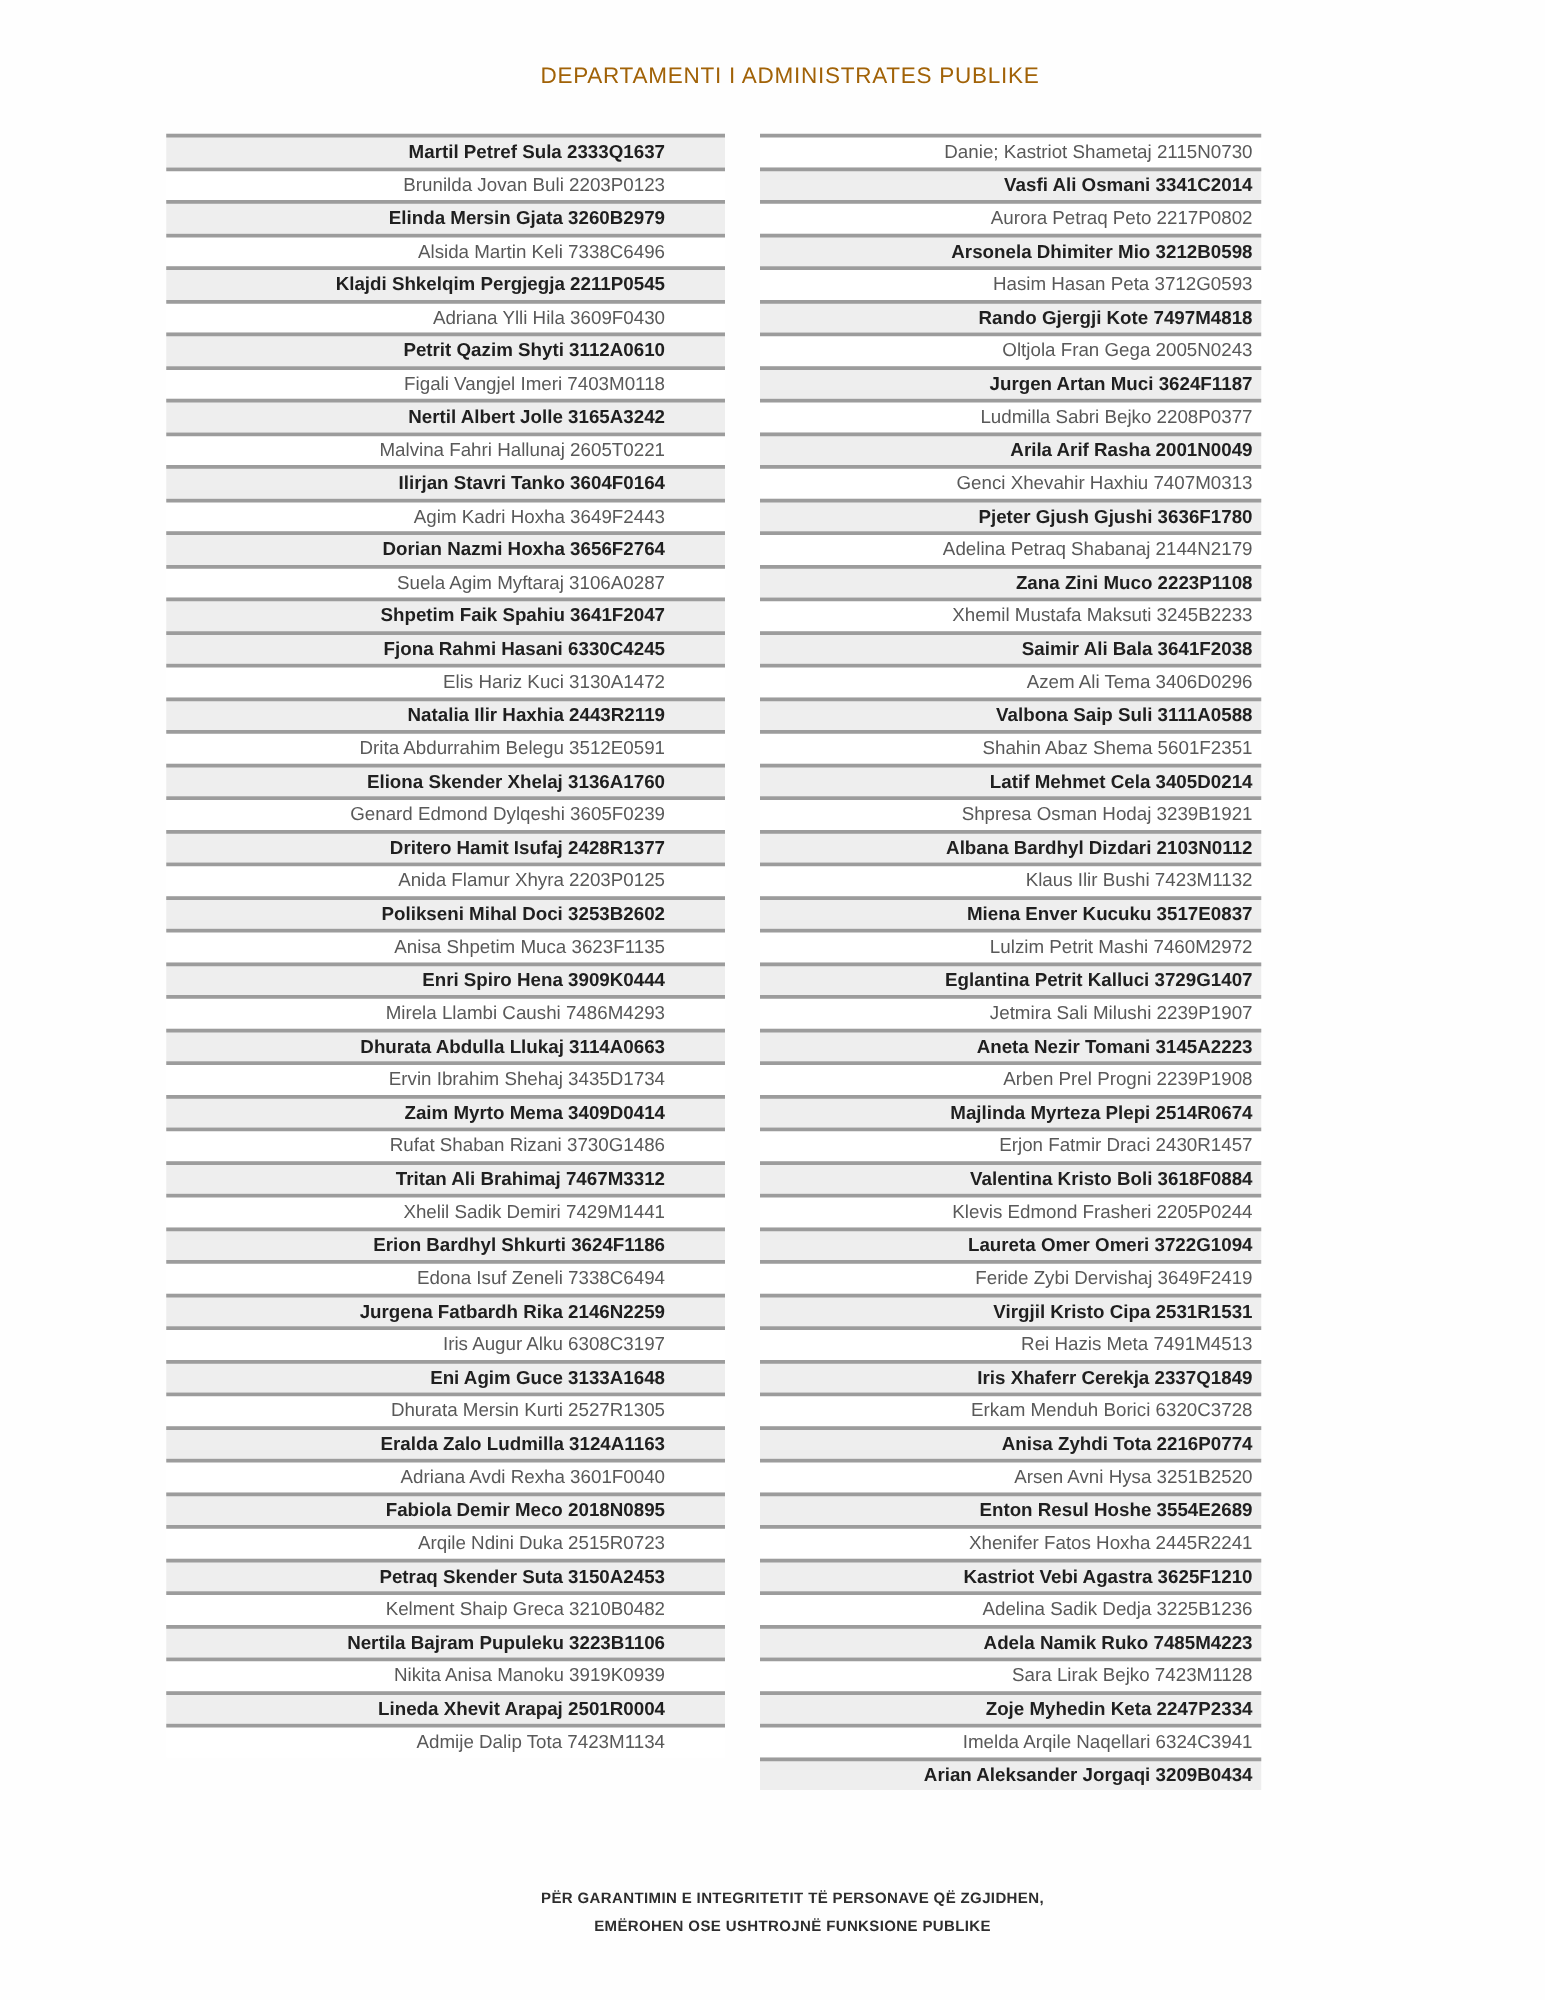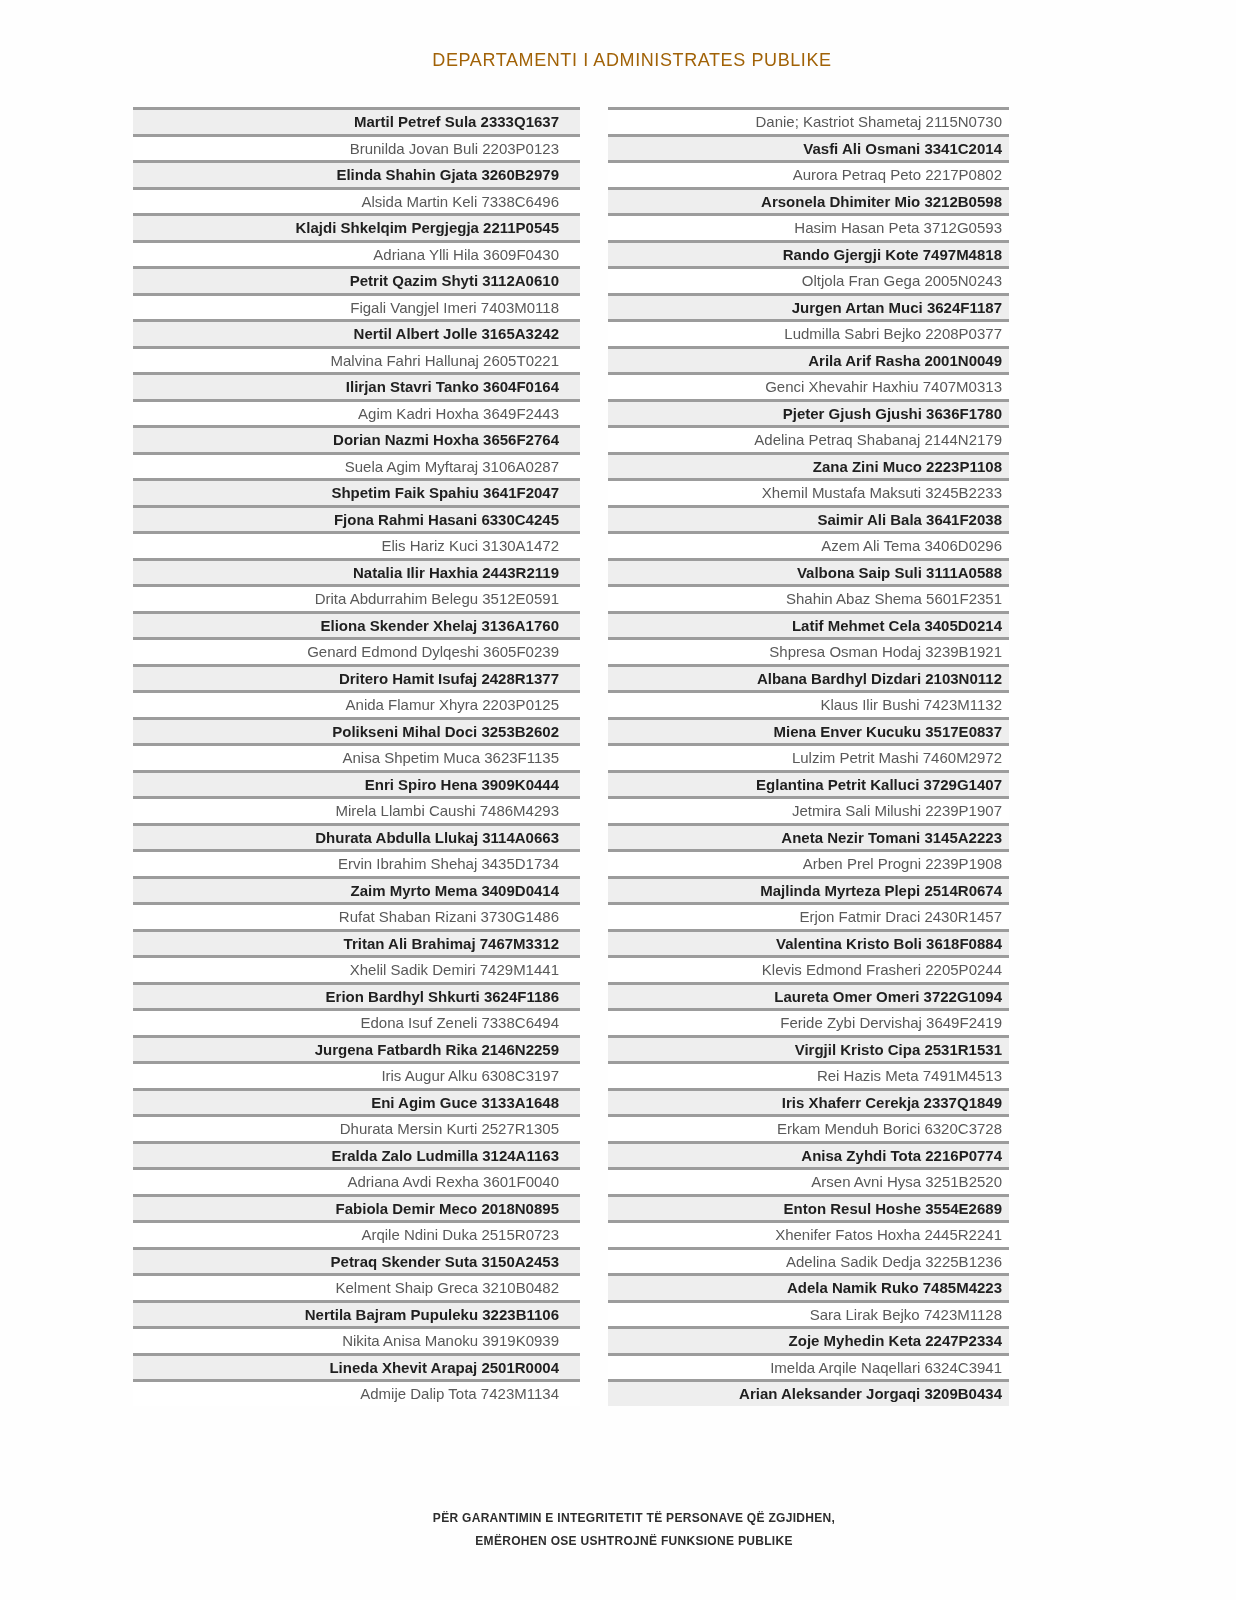--- a/index.html
+++ b/index.html
@@ -45,21 +45,21 @@
     box-sizing: border-box;
     width: 100%;
     height: 26.5px;
     border-top: 3px solid #9c9c9c;
     text-align: right;
     font-size: 15px;
     line-height: 23px;
     white-space: nowrap;
     overflow: hidden;
   }
-  .col-left .row { padding-right: 21px; }
+  .col-left .row { padding-right: 48px; }
   .col-right .row { padding-right: 7px; }
   .row.shaded {
     background: #eeeeee;
     font-weight: bold;
     color: #1f1f1f;
   }
   .row.plain {
     background: #ffffff;
     color: #595959;
   }
@@ -78,21 +78,21 @@
 </style>
 </head>
 <body>
 
 <div class="page">
   <div class="header">DEPARTAMENTI I ADMINISTRATES PUBLIKE</div>
 
   <div class="col col-left">
       <div class="row shaded">Martil Petref Sula 2333Q1637</div>
       <div class="row plain">Brunilda Jovan Buli 2203P0123</div>
-      <div class="row shaded">Elinda Shahin Gjata 3260B2979</div>
+      <div class="row shaded">Elinda Mersin Gjata 3260B2979</div>
       <div class="row plain">Alsida Martin Keli 7338C6496</div>
       <div class="row shaded">Klajdi Shkelqim Pergjegja 2211P0545</div>
       <div class="row plain">Adriana Ylli Hila 3609F0430</div>
       <div class="row shaded">Petrit Qazim Shyti 3112A0610</div>
       <div class="row plain">Figali Vangjel Imeri 7403M0118</div>
       <div class="row shaded">Nertil Albert Jolle 3165A3242</div>
       <div class="row plain">Malvina Fahri Hallunaj 2605T0221</div>
       <div class="row shaded">Ilirjan Stavri Tanko 3604F0164</div>
       <div class="row plain">Agim Kadri Hoxha 3649F2443</div>
       <div class="row shaded">Dorian Nazmi Hoxha 3656F2764</div>
@@ -171,20 +171,21 @@
       <div class="row shaded">Laureta Omer Omeri 3722G1094</div>
       <div class="row plain">Feride Zybi Dervishaj 3649F2419</div>
       <div class="row shaded">Virgjil Kristo Cipa 2531R1531</div>
       <div class="row plain">Rei Hazis Meta 7491M4513</div>
       <div class="row shaded">Iris Xhaferr Cerekja 2337Q1849</div>
       <div class="row plain">Erkam Menduh Borici 6320C3728</div>
       <div class="row shaded">Anisa Zyhdi Tota 2216P0774</div>
       <div class="row plain">Arsen Avni Hysa 3251B2520</div>
       <div class="row shaded">Enton Resul Hoshe 3554E2689</div>
       <div class="row plain">Xhenifer Fatos Hoxha 2445R2241</div>
+      <div class="row shaded">Kastriot Vebi Agastra 3625F1210</div>
       <div class="row plain">Adelina Sadik Dedja 3225B1236</div>
       <div class="row shaded">Adela Namik Ruko 7485M4223</div>
       <div class="row plain">Sara Lirak Bejko 7423M1128</div>
       <div class="row shaded">Zoje Myhedin Keta 2247P2334</div>
       <div class="row plain">Imelda Arqile Naqellari 6324C3941</div>
       <div class="row shaded">Arian Aleksander Jorgaqi 3209B0434</div>
     </div>
 
   <div class="footer">
     <div>PËR GARANTIMIN E INTEGRITETIT TË PERSONAVE QË ZGJIDHEN,</div>

